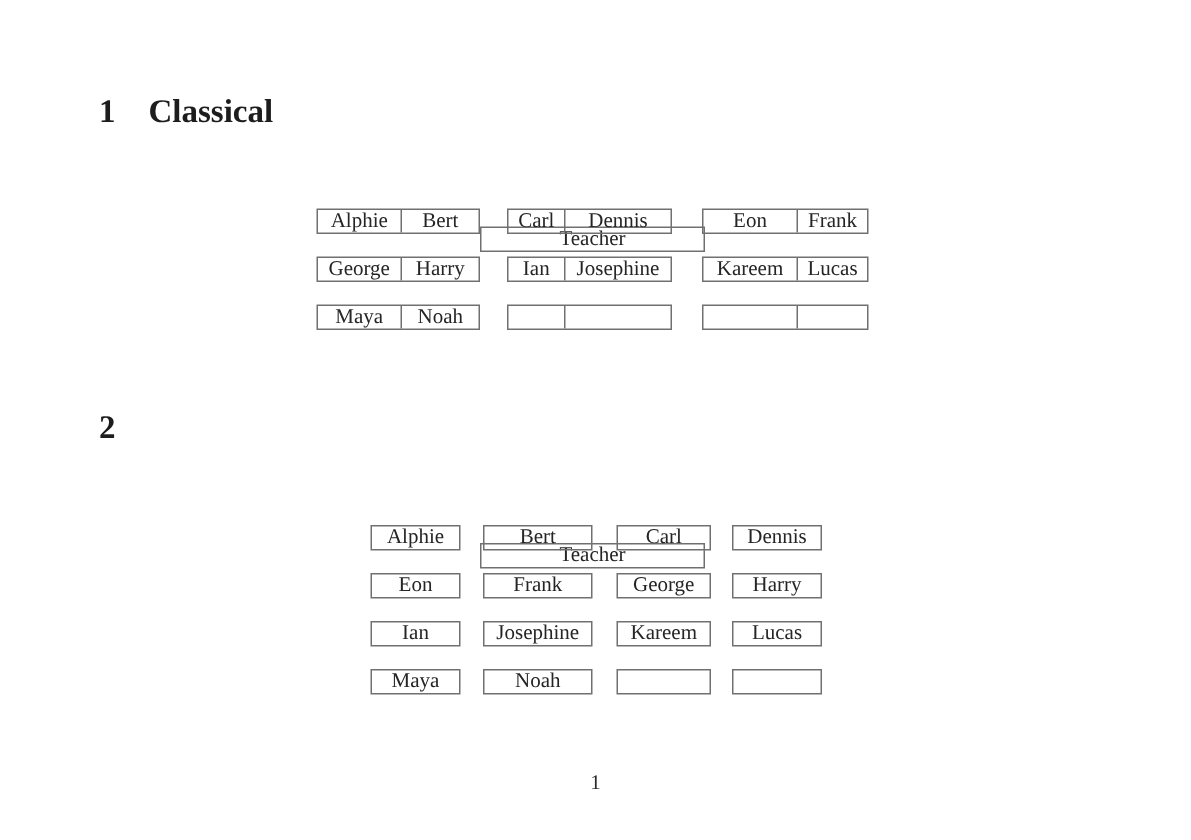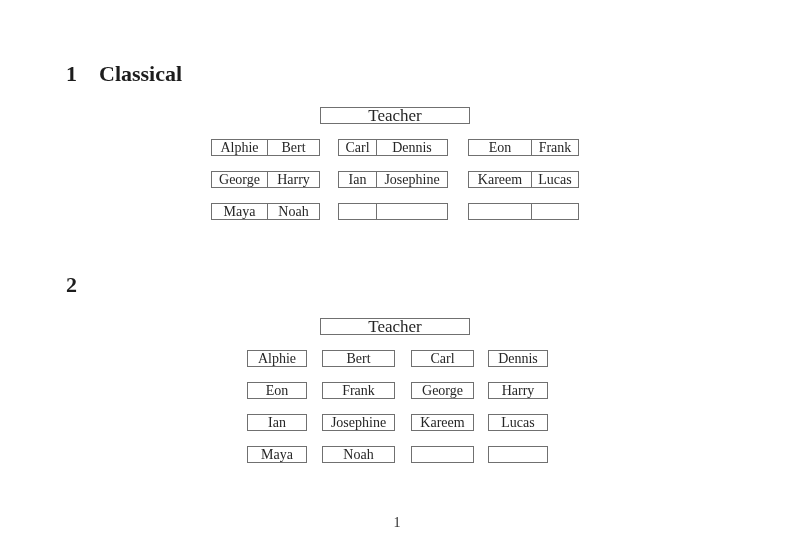--- a/index.html
+++ b/index.html
@@ -33,22 +33,23 @@
 
   
   .teacher {
     position: absolute;
     left: 320px;
     width: 150px;
     height: 17px;
     box-sizing: border-box;
     border: 1px solid #707070;
     text-align: center;
-    font-size: 17px;
+    font-size: 14px;
     line-height: 15px;
+    margin-top: 44px;
   }
 
   
   .desk {
     position: absolute;
     height: 17px;
     box-sizing: border-box;
     border: 1px solid #707070;
     display: flex;
   }

